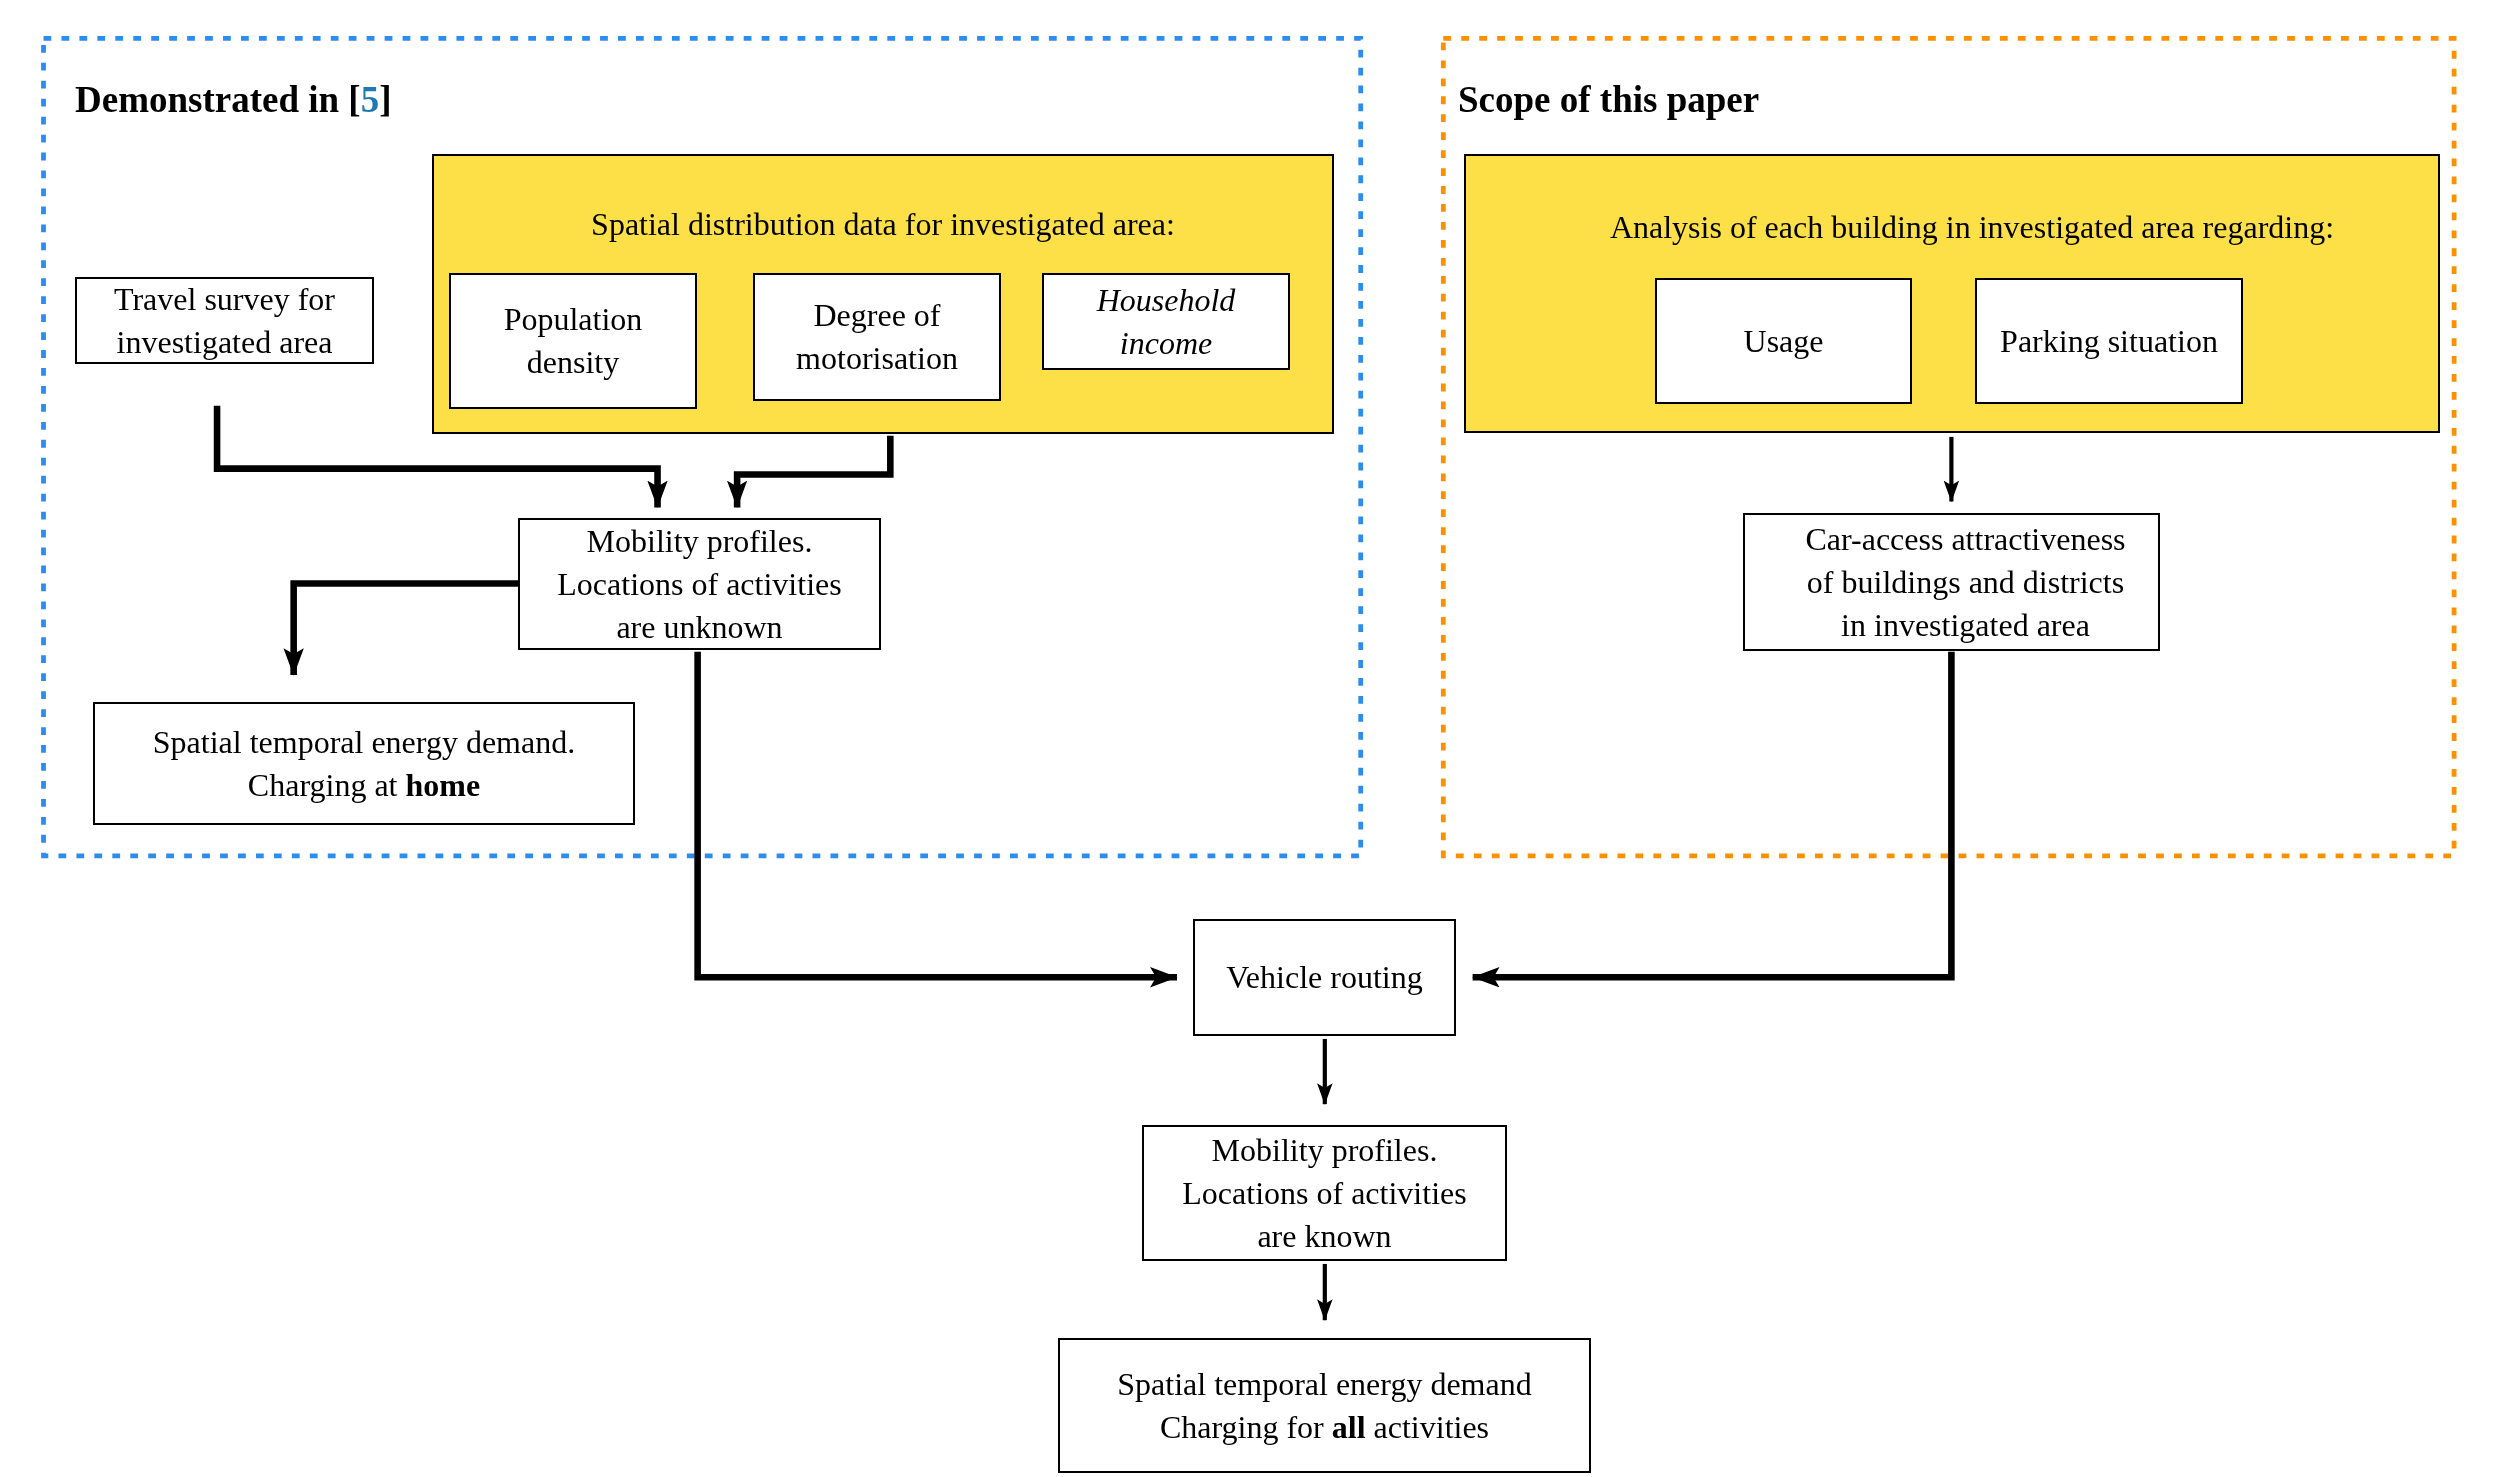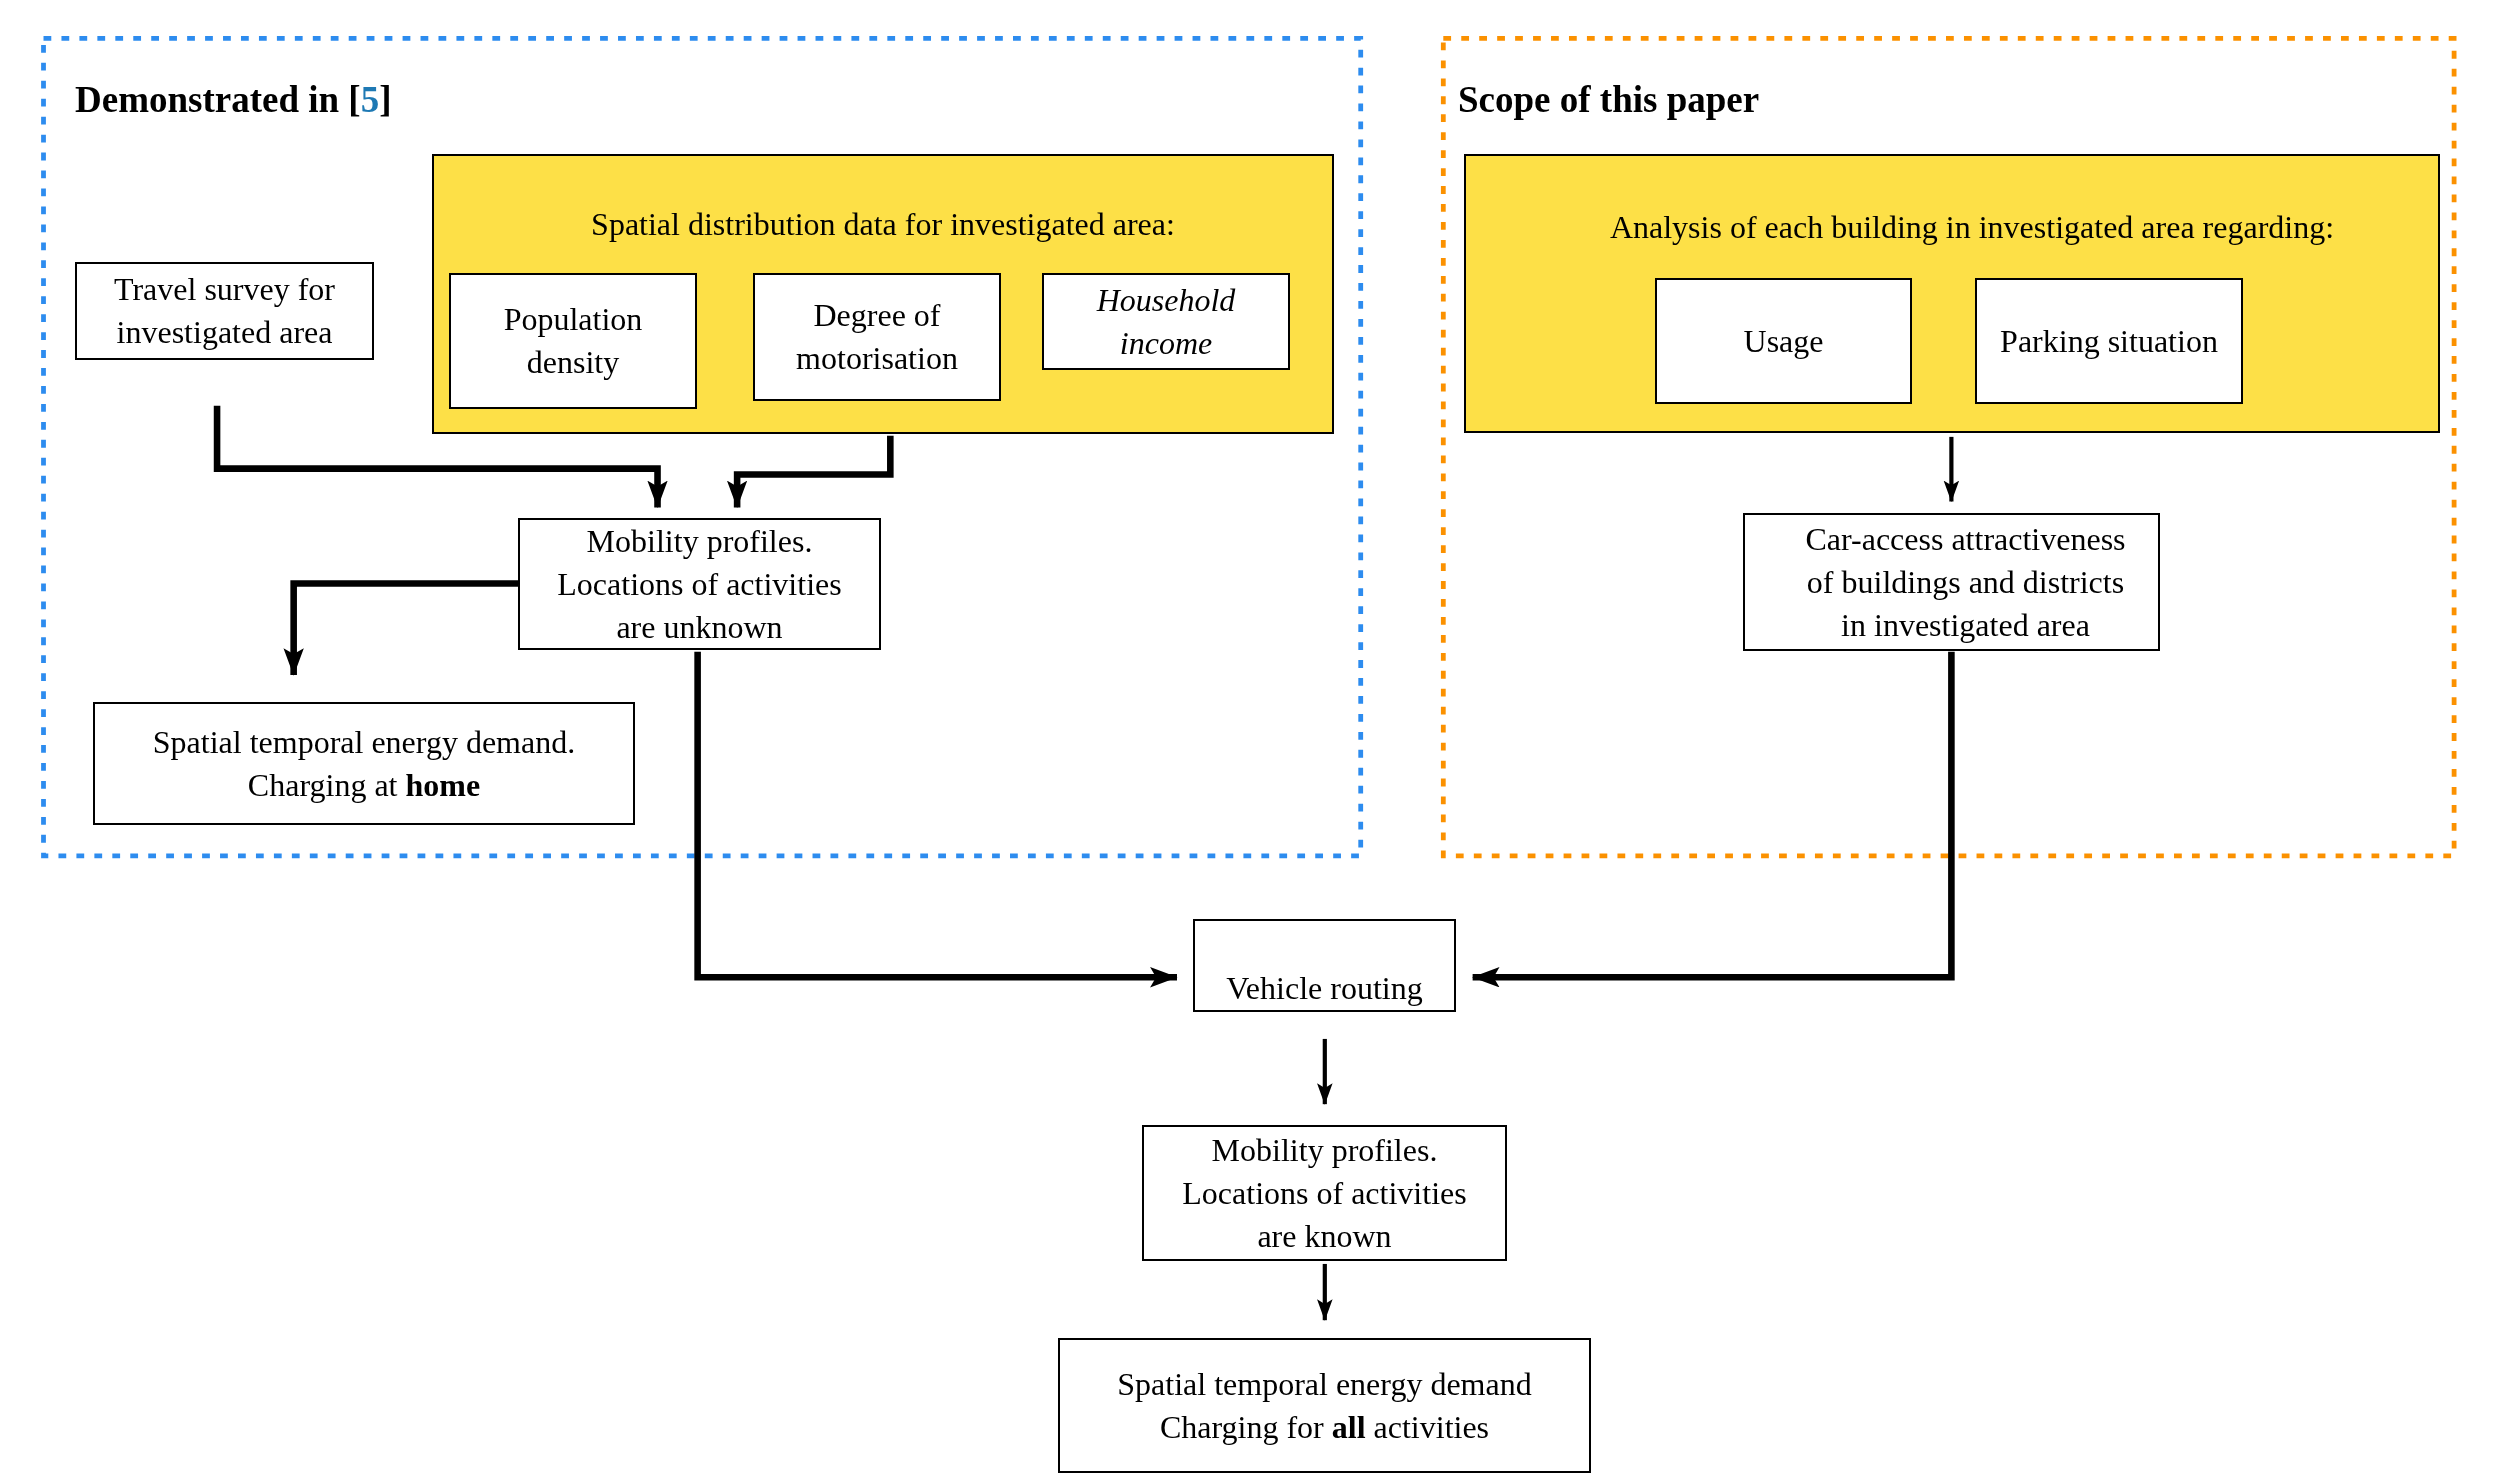--- a/index.html
+++ b/index.html
@@ -82,21 +82,21 @@
     <path class="flow thin" d="M3260,730 V838" marker-end="url(#arrow-s)"></path>
     <path class="flow thick" d="M3260,1089 V1633 H2460" marker-end="url(#arrow)"></path>
     <path class="flow thin" d="M2213,1736 V1845" marker-end="url(#arrow-s)"></path>
     <path class="flow thin" d="M2213,2112 V2206" marker-end="url(#arrow-s)"></path>
   </svg>
 
   <div class="panel-header" style="left:75px;top:79px;">
     <span>Demonstrated in [</span><span class="cite">5</span><span>]</span>
   </div>
 
-  <div class="box" style="left:75px;top:262px;width:299px;height:98px;">
+  <div class="box" style="left:75px;top:277px;width:299px;height:87px;">
     <span class="line">Travel survey for</span>
     <span class="line">investigated area</span>
   </div>
 
   <div class="groupbox" style="left:432px;top:154px;width:902px;height:280px;">
     <div class="group-title" style="top:49px;">Spatial distribution data for investigated area:</div>
     <div class="box" style="left:15px;top:117px;width:248px;height:136px;">
       <span class="line">Population</span>
       <span class="line">density</span>
     </div>
@@ -132,21 +132,21 @@
       <span class="line">Parking situation</span>
     </div>
   </div>
 
   <div class="box" style="left:1743px;top:513px;width:417px;height:138px;padding-left:28px;">
     <span class="line">Car-access attractiveness</span>
     <span class="line">of buildings and districts</span>
     <span class="line">in investigated area</span>
   </div>
 
-  <div class="box" style="left:1193px;top:919px;width:263px;height:93px;justify-content:flex-end;">
+  <div class="box" style="left:1193px;top:919px;width:263px;height:117px;">
     <span class="line">Vehicle routing</span>
   </div>
 
   <div class="box" style="left:1142px;top:1125px;width:365px;height:136px;">
     <span class="line">Mobility profiles.</span>
     <span class="line">Locations of activities</span>
     <span class="line">are known</span>
   </div>
 
   <div class="box" style="left:1058px;top:1338px;width:533px;height:135px;">

